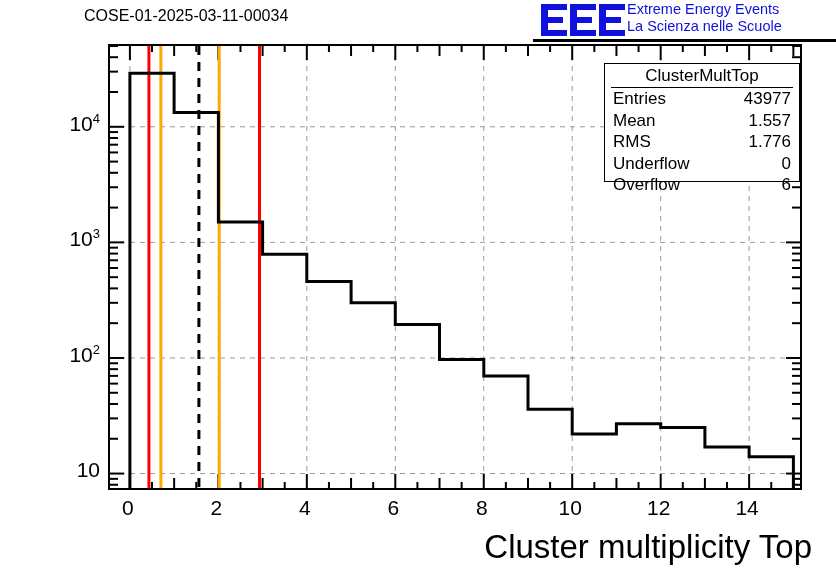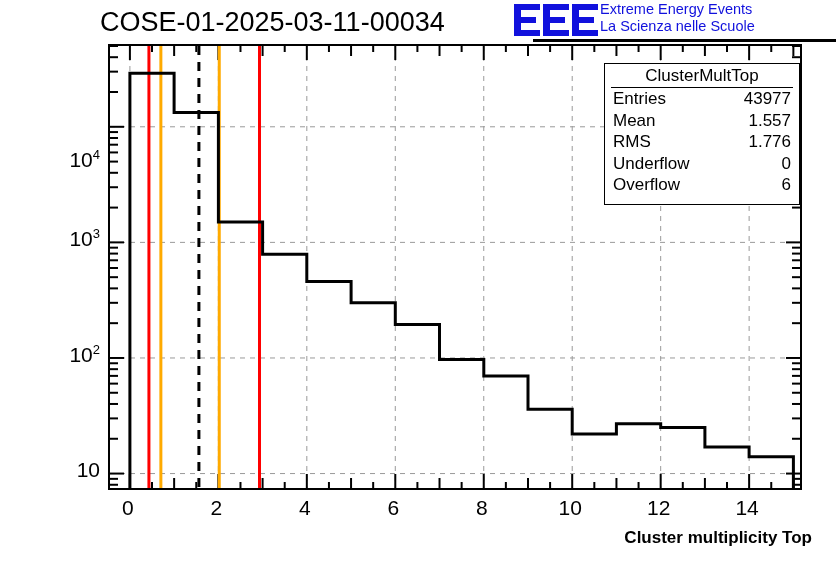--- a/index.html
+++ b/index.html
@@ -1,48 +1,48 @@
 <!DOCTYPE html>
 <html><head>
 <meta charset="utf-8">
 <style>
   html,body{margin:0;padding:0;background:#ffffff;}
   body{width:836px;height:572px;position:relative;overflow:hidden;
        font-family:"Liberation Sans",sans-serif;color:#000;}
   .canvas{position:absolute;inset:0;}
 
   
-  #run-title{position:absolute;left:100px;top:7px;font-size:27px;
+  #run-title{position:absolute;left:84px;top:7px;font-size:16px;
              letter-spacing:0px;white-space:nowrap;}
 
   
-  #eee-logo{position:absolute;left:514px;top:2px;width:293px;height:36px;}
+  #eee-logo{position:absolute;left:541px;top:2px;width:293px;height:36px;}
   #eee-logo .bars{position:absolute;left:0;top:2px;}
   #eee-logo .txt{position:absolute;left:86px;top:-1px;color:#1111dd;
                  font-size:14.5px;line-height:17px;white-space:nowrap;
                  font-family:"Liberation Sans",sans-serif;}
   #logo-rule{position:absolute;left:533px;top:39px;width:303px;height:3px;
              background:#000;}
 
   
   #frame{position:absolute;left:108px;top:44px;width:694px;height:446px;
          border:2px solid #000;box-sizing:border-box;background:transparent;}
   #gridlayer,#datalayer,#marklayer{position:absolute;inset:0;}
   svg{display:block;}
 
   
   .ylab{position:absolute;text-align:right;font-size:21px;white-space:nowrap;}
   .ylab sup{font-size:13px;vertical-align:super;}
   .xlab{position:absolute;text-align:center;font-size:21px;width:40px;}
 
   
-  #xtitle{position:absolute;right:24px;top:528px;font-size:17px;white-space:nowrap;font-weight:bold;}
-
-  
-  #stats{position:absolute;left:604px;top:63px;width:196px;height:142px;
+  #xtitle{position:absolute;right:24px;top:528px;font-size:33px;white-space:nowrap;}
+
+  
+  #stats{position:absolute;left:604px;top:63px;width:196px;height:119px;
          background:#fff;border:1px solid #000;box-sizing:border-box;
          font-size:17px;}
   #stats .hdr{text-align:center;padding:2px 0 1px;border-bottom:1px solid #000;
               margin:0 6px;}
   #stats .row{display:flex;justify-content:space-between;padding:0px 8px;
               line-height:21.5px;}
   #stats .row .k{white-space:nowrap;}
   #stats .row .v{white-space:nowrap;}
 </style>
 </head>
@@ -230,21 +230,21 @@
       </svg>
     <svg id="datalayer" width="690" height="442">
         <polyline points="19.9,442.0 19.9,27.3 64.1,27.3 64.1,66.5 108.4,66.5 108.4,176.0 152.6,176.0 152.6,208.2 196.8,208.2 196.8,235.4 241.1,235.4 241.1,256.8 285.3,256.8 285.3,278.4 329.5,278.4 329.5,313.5 373.8,313.5 373.8,329.9 418.0,329.9 418.0,363.3 462.2,363.3 462.2,388.0 506.4,388.0 506.4,377.7 550.7,377.7 550.7,381.6 594.9,381.6 594.9,400.9 639.1,400.9 639.1,410.7 683.4,410.7 683.4,442.0" fill="none" stroke="#000" stroke-width="3" stroke-linejoin="miter"></polyline>
       </svg>
   </div>
 
   <div id="axis-labels">
       <div class="ylab" style="right: 736px; top: 457.559px;">10</div>
       <div class="ylab" style="right: 736px; top: 341.97px; text-align: center;">10<sup>2</sup></div>
       <div class="ylab" style="right: 736px; top: 226.381px;">10<sup>3</sup></div>
-      <div class="ylab" style="right: 736px; top: 110.793px; margin-top: 36px;">10<sup>4</sup></div>
+      <div class="ylab" style="right: 736px; top: 110.793px;">10<sup>4</sup></div>
       <div class="xlab" style="left: 107.904px; top: 496px;">0</div>
       <div class="xlab" style="left: 196.365px; top: 496px;">2</div>
       <div class="xlab" style="left: 284.827px; top: 496px;">4</div>
       <div class="xlab" style="left: 373.288px; top: 496px;">6</div>
       <div class="xlab" style="left: 461.75px; top: 496px;">8</div>
       <div class="xlab" style="left: 550.212px; top: 496px;">10</div>
       <div class="xlab" style="left: 638.673px; top: 496px;">12</div>
       <div class="xlab" style="left: 727.135px; top: 496px;">14</div>
     </div>
 

